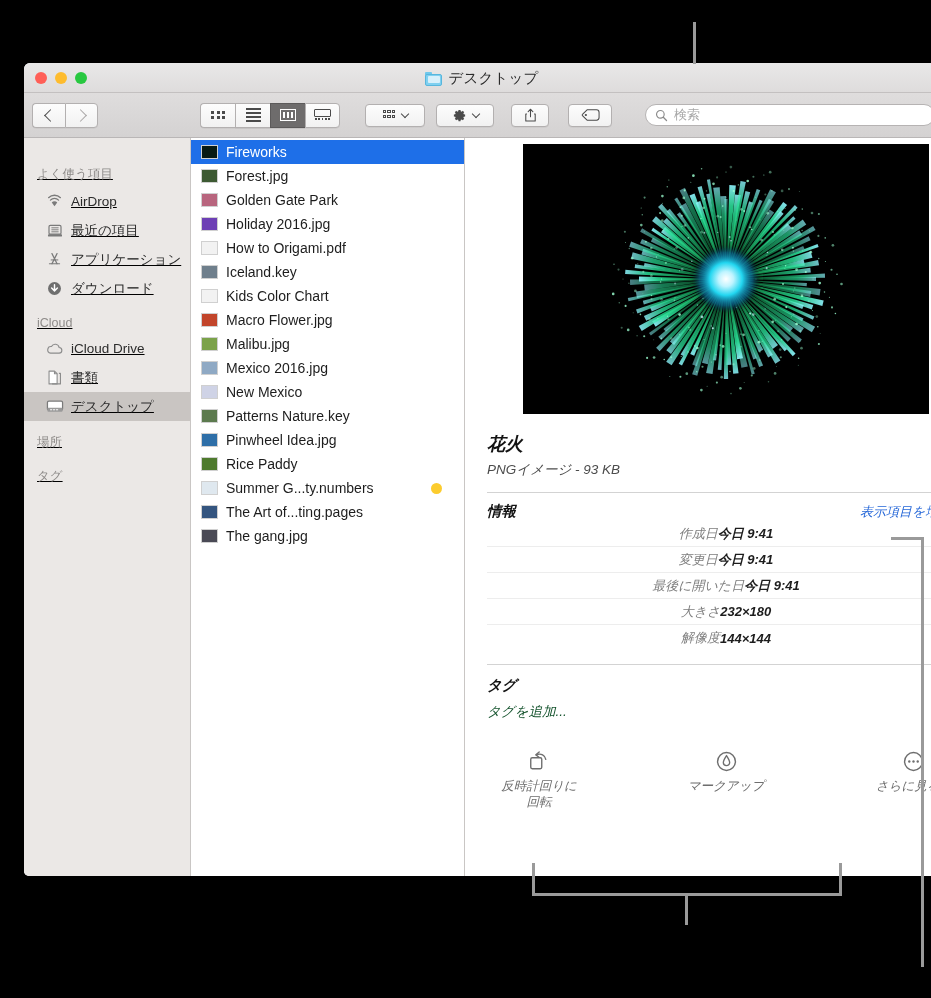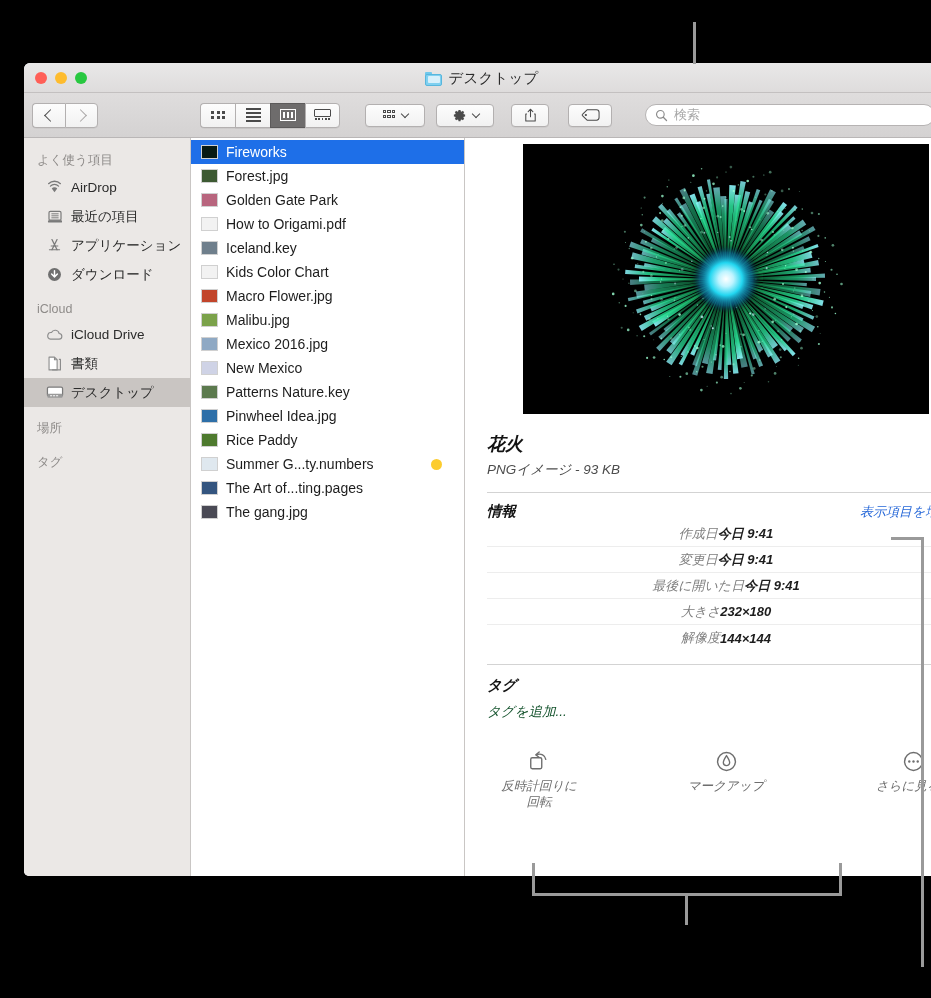--- a/index.html
+++ b/index.html
@@ -128,22 +128,23 @@
   .search-ph { font-size: 13px; color: #a6a6a6; }
 
   
   .panes { display: flex; height: 738px; }
 
   
   .sidebar {
     width: 167px; flex: none;
     background: #ebe8e6;
     border-right: 0.5px solid #c9c6c4;
-    padding-top: 10px;
+    padding-top: 24px;
     font-size: 13.5px;
+    text-decoration: underline;
   }
   .sb-header {
     padding: 4px 0 4px 13px; color: #8e8b89; font-size: 12.5px;
   }
   .sb-item {
     display: flex; align-items: center; gap: 7px;
     height: 29px; padding-left: 21px; color: #2b2b2b;
     cursor: default;
   }
   .sb-item.selected { background: #c9c5c2; }
@@ -430,20 +431,24 @@
             <span class="thumb" style="background: rgb(7, 26, 20);"></span>
             <span class="file-name">Fireworks</span>
           </div>
           <div class="file-row">
             <span class="thumb" style="background: rgb(61, 90, 51);"></span>
             <span class="file-name">Forest.jpg</span>
           </div>
           <div class="file-row">
             <span class="thumb" style="background: rgb(184, 101, 126);"></span>
             <span class="file-name">Golden Gate Park</span>
+          </div>
+          <div class="file-row">
+            <span class="thumb" style="background: rgb(109, 63, 181);"></span>
+            <span class="file-name">Holiday 2016.jpg</span>
           </div>
           <div class="file-row">
             <span class="thumb" style="background: rgb(242, 242, 242);"></span>
             <span class="file-name">How to Origami.pdf</span>
           </div>
           <div class="file-row">
             <span class="thumb" style="background: rgb(111, 127, 140);"></span>
             <span class="file-name">Iceland.key</span>
           </div>
           <div class="file-row">

